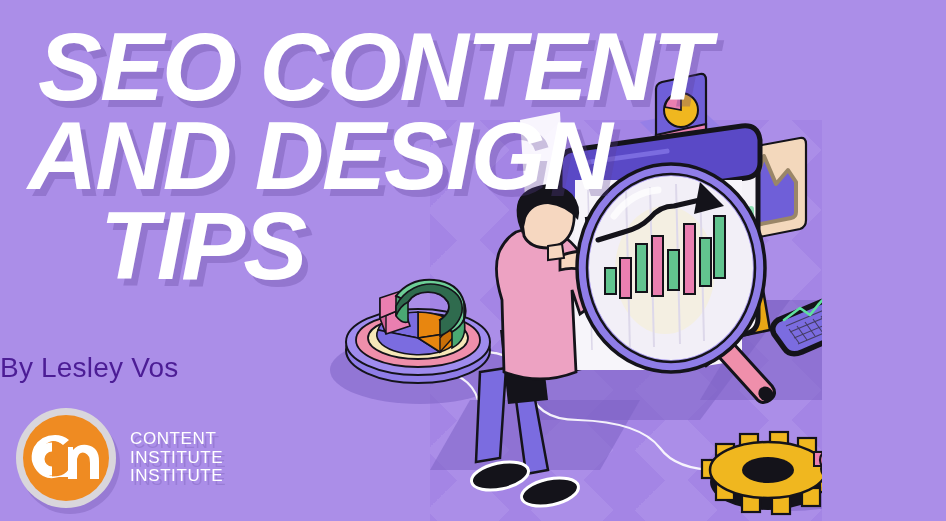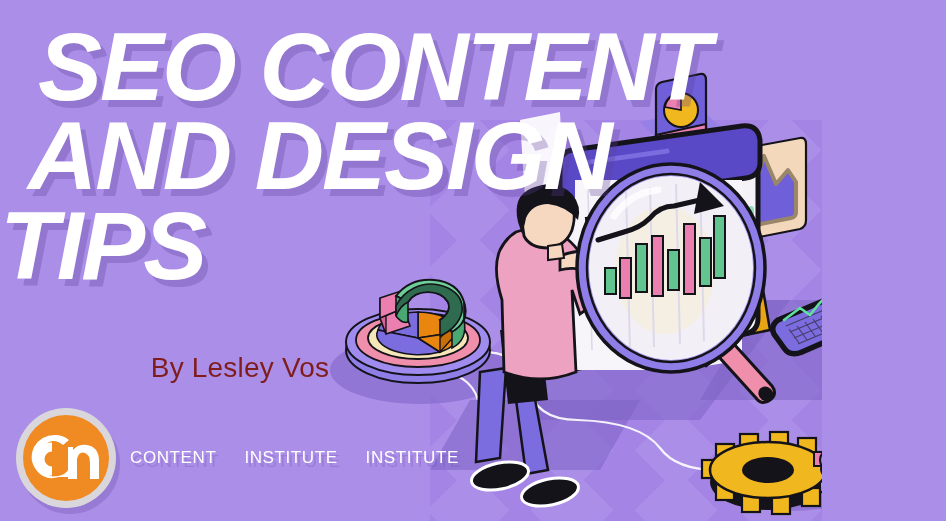--- a/index.html
+++ b/index.html
@@ -43,26 +43,26 @@
     color:#ffffff;
     font-weight:bold;font-style:italic;
     font-family:"Liberation Sans", sans-serif;
     letter-spacing:-2px;
     text-shadow:6px 7px 0 rgba(92,62,150,.30);
     line-height:.93;
     white-space:nowrap;
   }
   .hl1{font-size:96px;padding-left:38px;}
   .hl2{font-size:96px;padding-left:28px;}
-  .hl3{font-size:96px;}
+  .hl3{font-size:96px;padding-left:100px;}
 
   .byline{
     position:absolute;left:0;top:352px;width:480px;
-    text-align:center;
-    font-size:28px;color:#7f1d1d;letter-spacing:.2px;
+    text-align:left;
+    font-size:28px;color:#4c1d95;letter-spacing:.2px;
     z-index:40;
   }
 
   
   .logo{
     position:absolute;left:16px;top:408px;z-index:40;
     display:flex;align-items:center;gap:14px;
   }
   .logo-mark{
     position:relative;width:100px;height:100px;border-radius:50%;
@@ -71,23 +71,22 @@
     display:flex;align-items:center;justify-content:center;
   }
   .logo-disc{
     width:86px;height:86px;border-radius:50%;background:#ef8b22;
     position:relative;overflow:hidden;
   }
   .logo-cm{
     position:absolute;left:0;top:0;width:86px;height:86px;
   }
   .logo-words{
-    display:flex;flex-direction:row;line-height:1.08;
+    display:flex;flex-direction:column;line-height:1.08;
     text-shadow:3px 4px 0 rgba(92,62,150,.22);
-    gap:28px;
   }
   .lw{color:#ffffff;font-size:17px;letter-spacing:.6px;}
   .lw.bold{font-weight:normal;}
 
   
   .illus{position:absolute;left:0;top:0;width:946px;height:521px;z-index:20;}
   .shadow-el{fill:#7d63c4;opacity:.55;}
 </style>
 </head>
 <body>

